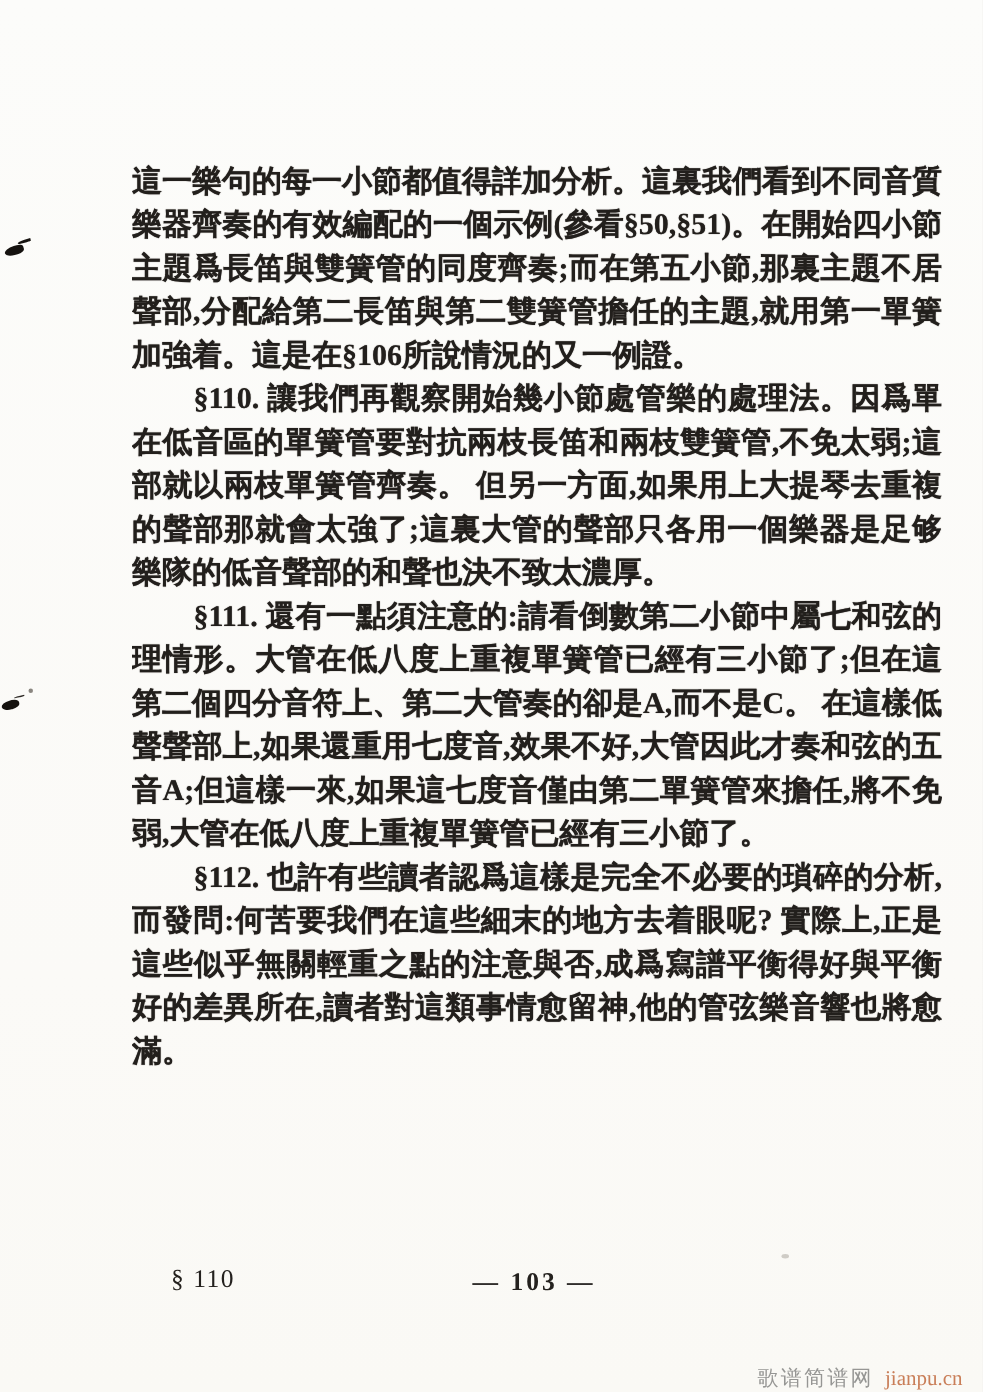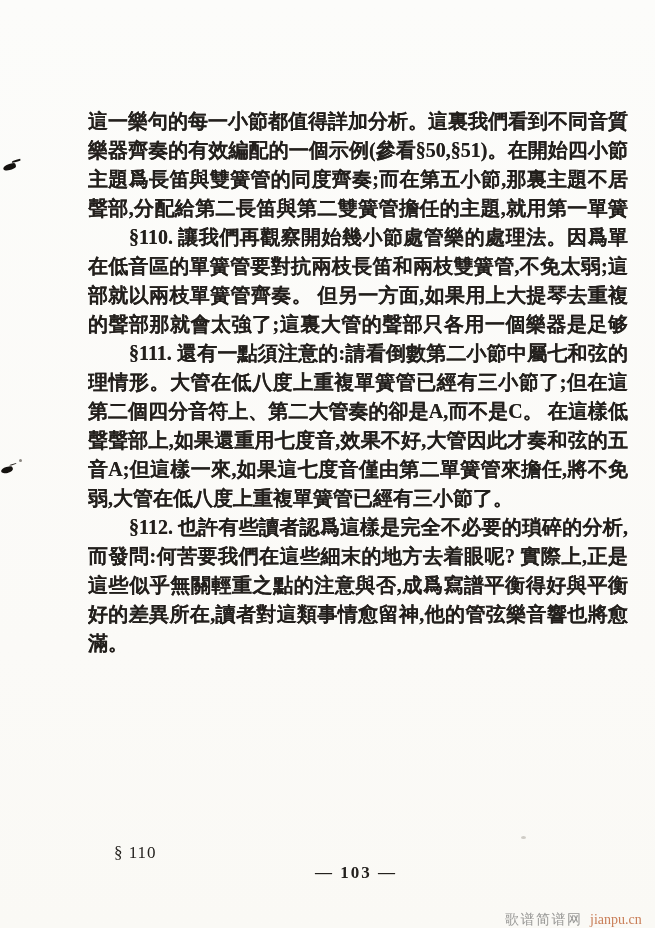--- a/index.html
+++ b/index.html
@@ -27,21 +27,21 @@
   }
   .line.para-end{text-align-last:left;}
   .line.indent{text-indent:41px;}
   
   .footer-section{
     position:absolute;left:114px;top:843px;
     font-size:17px;font-weight:normal;color:#24211e;
     letter-spacing:1px;
   }
   .footer-page{
-    position:absolute;left:281px;top:863px;width:150px;
+    position:absolute;left:281px;top:845px;width:150px;
     text-align:center;font-size:17px;font-weight:bold;color:#24211e;
     letter-spacing:2px;
   }
   
   .watermark{
     position:absolute;left:505px;top:912px;
     font-family:Liberation Serif, serif;
     font-size:14px;line-height:16px;white-space:nowrap;
   }
   .wm-name{color:#969694;letter-spacing:1.5px;}
@@ -77,24 +77,26 @@
   <div class="smudge smudge-top"></div>
   <div class="smudge smudge-bottom"></div>
   <div class="ink-dot"></div>
   <div class="paper-speck"></div>
 
   <main class="body-text">
       <p class="line">這一樂句的每一小節都值得詳加分析。這裏我們看到不同音質的管</p>
       <p class="line">樂器齊奏的有效編配的一個示例(參看§50,§51)。在開始四小節中,</p>
       <p class="line">主題爲長笛與雙簧管的同度齊奏;而在第五小節,那裏主題不居於高</p>
       <p class="line">聲部,分配給第二長笛與第二雙簧管擔任的主題,就用第一單簧管來</p>
+      <p class="line para-end">加強着。這是在§106所說情況的又一例證。</p>
       <p class="line indent">§110. 讓我們再觀察開始幾小節處管樂的處理法。因爲單一個</p>
       <p class="line">在低音區的單簧管要對抗兩枝長笛和兩枝雙簧管,不免太弱;這一聲</p>
       <p class="line">部就以兩枝單簧管齊奏。 但另一方面,如果用上大提琴去重複大管</p>
       <p class="line">的聲部那就會太強了;這裏大管的聲部只各用一個樂器是足够的。</p>
+      <p class="line para-end">樂隊的低音聲部的和聲也決不致太濃厚。</p>
       <p class="line indent">§111. 還有一點須注意的:請看倒數第二小節中屬七和弦的處</p>
       <p class="line">理情形。大管在低八度上重複單簧管已經有三小節了;但在這一小節</p>
       <p class="line">第二個四分音符上、第二大管奏的卻是A,而不是C。 在這樣低的和</p>
       <p class="line">聲聲部上,如果還重用七度音,效果不好,大管因此才奏和弦的五度</p>
       <p class="line">音A;但這樣一來,如果這七度音僅由第二單簧管來擔任,將不免太</p>
       <p class="line para-end">弱,大管在低八度上重複單簧管已經有三小節了。</p>
       <p class="line indent">§112. 也許有些讀者認爲這樣是完全不必要的瑣碎的分析,因</p>
       <p class="line">而發問:何苦要我們在這些細末的地方去着眼呢? 實際上,正是對於</p>
       <p class="line">這些似乎無關輕重之點的注意與否,成爲寫譜平衡得好與平衡得不</p>
       <p class="line">好的差異所在,讀者對這類事情愈留神,他的管弦樂音響也將愈圓</p>

